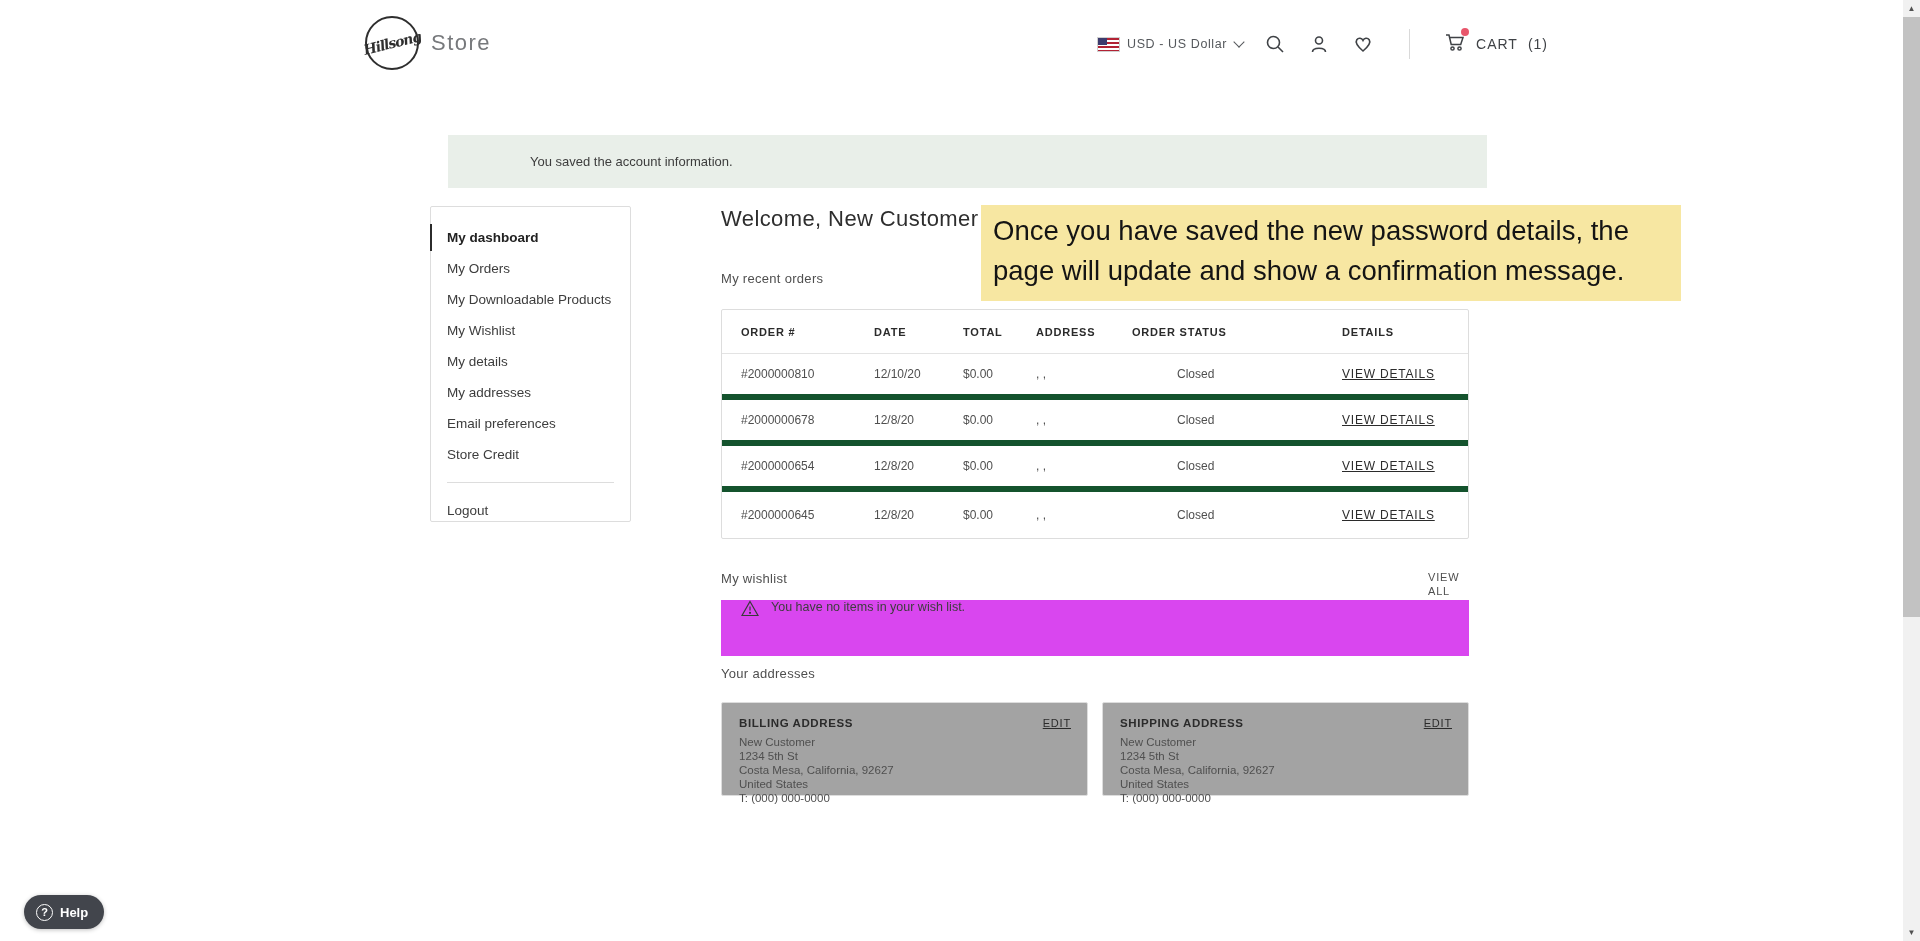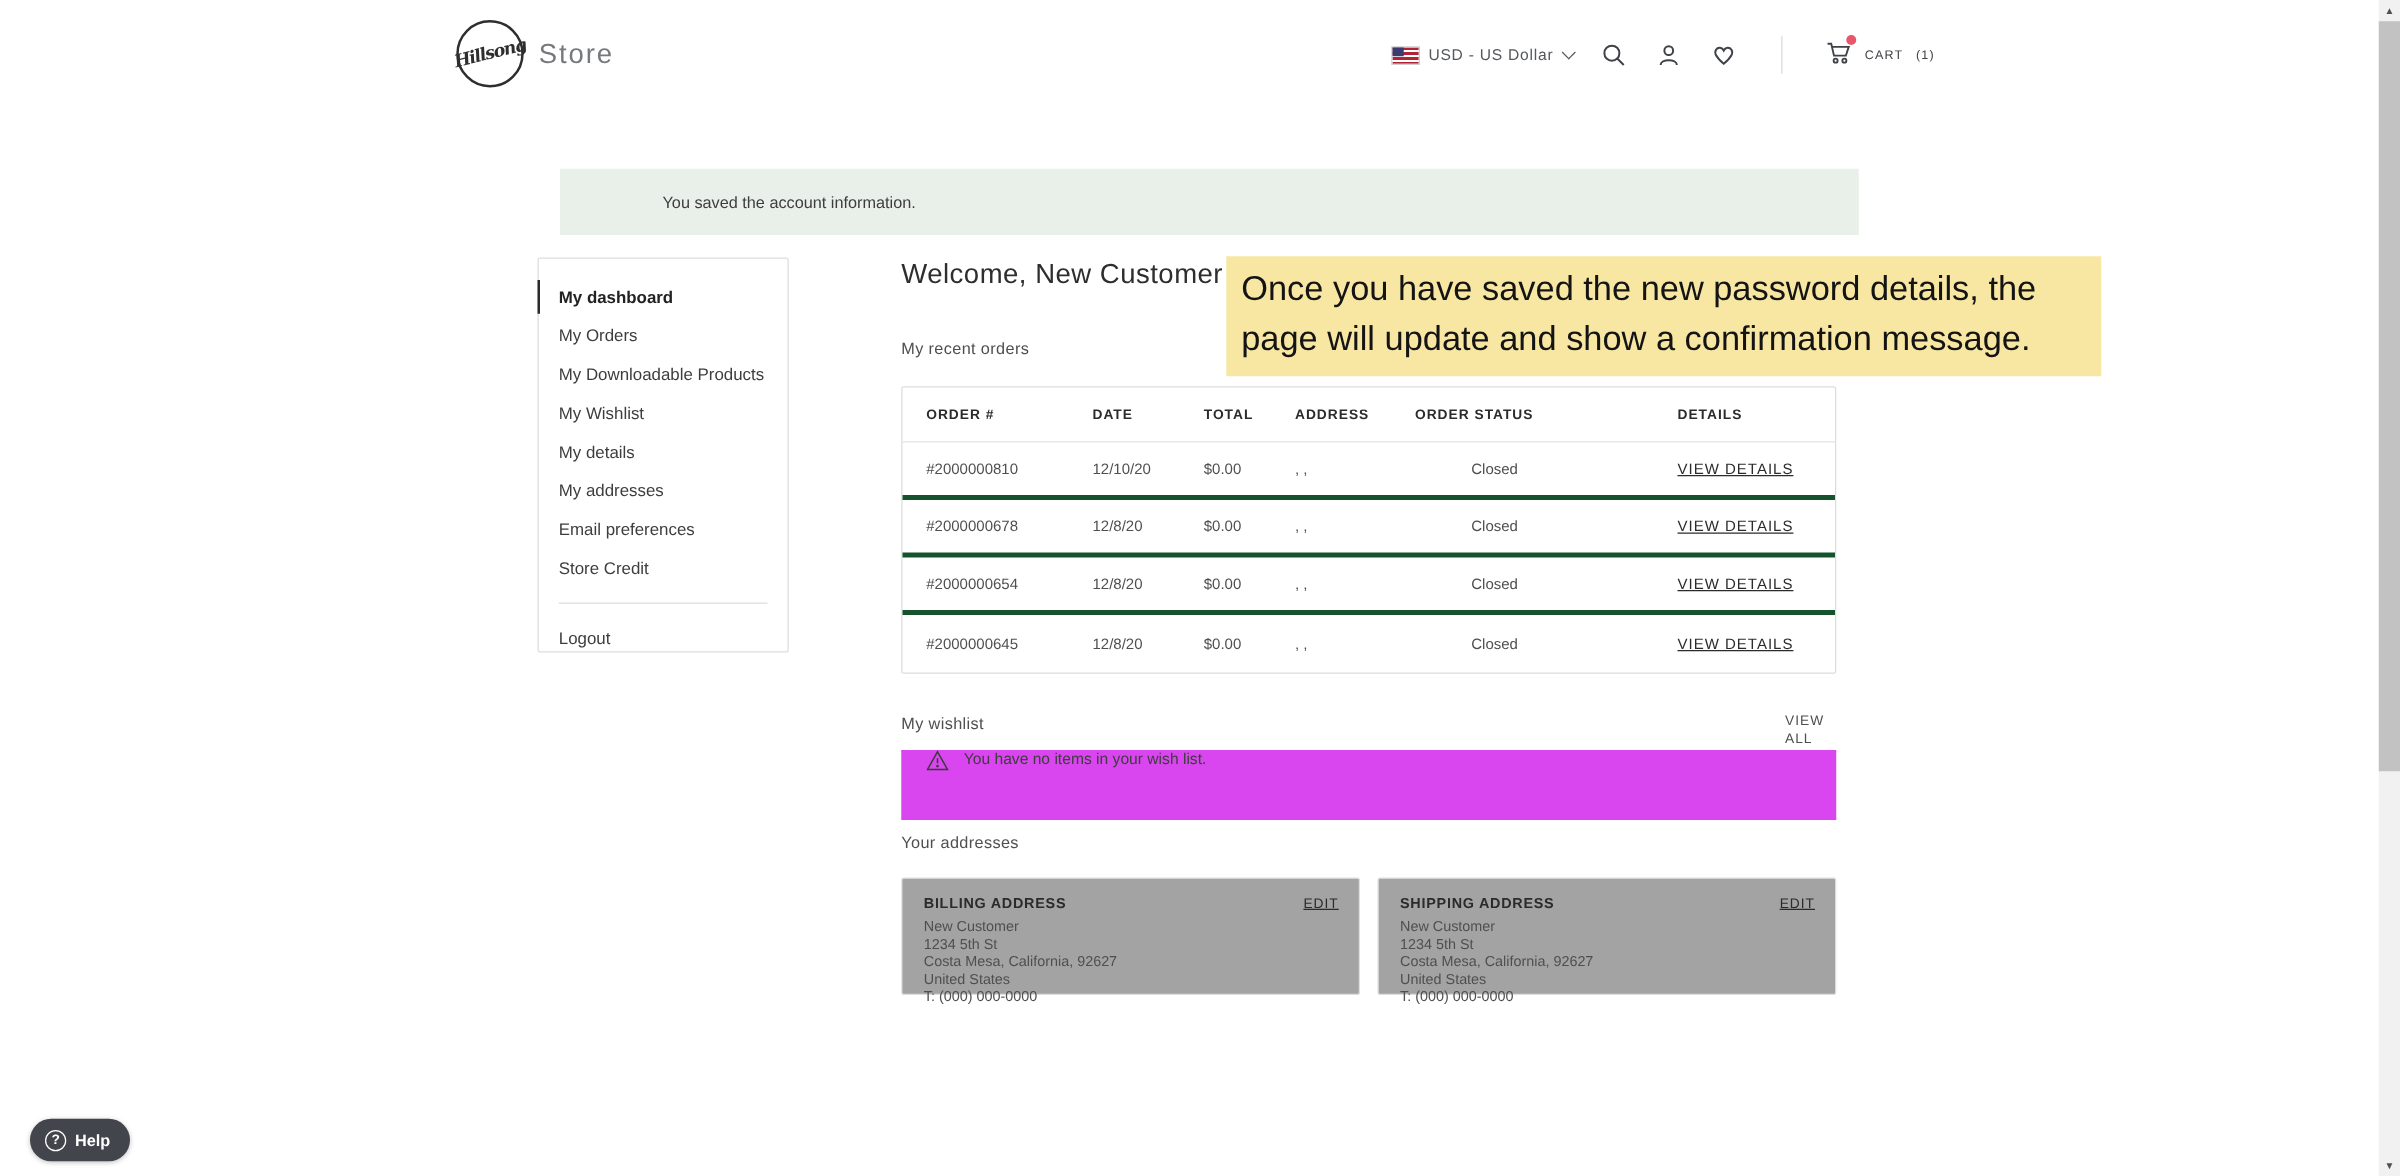--- a/index.html
+++ b/index.html
@@ -22,21 +22,21 @@
   .flag::before { content:""; position:absolute; left:0; top:0; width:9px; height:7px; background:#3c3b6e; }
   .currency-label { font-size:12.5px; color:#55585c; letter-spacing:0.6px; }
   .chev { width:8px; height:8px; border-right:1.5px solid #55585c; border-bottom:1.5px solid #55585c;
           transform:rotate(45deg); margin-top:-4px; }
   .icon-btn { width:24px; height:24px; display:flex; align-items:center; justify-content:center; cursor:pointer; }
   .icon-btn svg { stroke:#3f4246; fill:none; stroke-width:1.6; }
   .hdr-divider { width:1px; height:30px; background:#d9d9d9; margin:0 14px; }
   .cart-wrap { display:flex; align-items:center; gap:10px; cursor:pointer; }
   .cart-icon { position:relative; }
   .cart-badge { position:absolute; right:-3px; top:-3px; width:8px; height:8px; border-radius:50%; background:#e8566b; }
-  .cart-label { font-size:10px; letter-spacing:1px; color:#3f4246; }
+  .cart-label { font-size:14px; letter-spacing:1px; color:#3f4246; }
 
   
   .success-banner { position:absolute; left:448px; top:135px; width:1039px; height:53px;
                     background:#e9efe9; display:flex; align-items:center; }
   .success-banner span { margin-left:82px; font-size:13px; color:#3d3d3d; }
 
   
   .sidebar { position:absolute; left:430px; top:206px; width:201px; height:316px;
              border:1px solid #ddd; border-radius:2px; background:#fff; padding-top:15px; }
   .side-item { position:relative; display:block; padding:8px 0 8px 16px; font-size:13.5px;
@@ -50,21 +50,21 @@
   .annotation { position:absolute; left:981px; top:205px; width:700px; background:#f7e7a2;
                 padding:6px 12px 10px 12px; font-size:27.5px; line-height:40px; color:#141414; }
   .section-label { position:absolute; font-size:13px; color:#4f4f4f; letter-spacing:0.3px; }
 
   
   .orders-table { position:absolute; left:721px; top:309px; width:748px; height:230px;
                   border:1px solid #ddd; border-radius:2px; background:#fff; font-size:12px; }
   .trow { display:grid; grid-template-columns:133px 89px 73px 96px 210px 1fr; align-items:center; padding-left:19px; }
   .thead { height:44px; border-bottom:1px solid #e3e3e3; font-size:11px; font-weight:bold;
            letter-spacing:0.8px; color:#2b2b2b; }
-  .tbody-row { height:46px; border-bottom:4px solid #14532d; color:#4f4f4f; }
+  .tbody-row { height:46px; border-bottom:6px solid #14532d; color:#4f4f4f; }
   .tbody-row:last-child { border-bottom:none; }
   .cell-status { padding-left:45px; }
   .view-details { font-size:12px; letter-spacing:0.8px; color:#2b2b2b; text-decoration:underline; cursor:pointer; }
 
   
   .view-all { position:absolute; left:1428px; top:570px; width:44px; font-size:11px; letter-spacing:0.8px;
               color:#4f4f4f; line-height:14px; cursor:pointer; }
   .wishlist-banner { position:absolute; left:721px; top:600px; width:748px; height:56px;
                      background:#d946ef; display:flex; }
   .warn-icon { margin-left:20px; }

